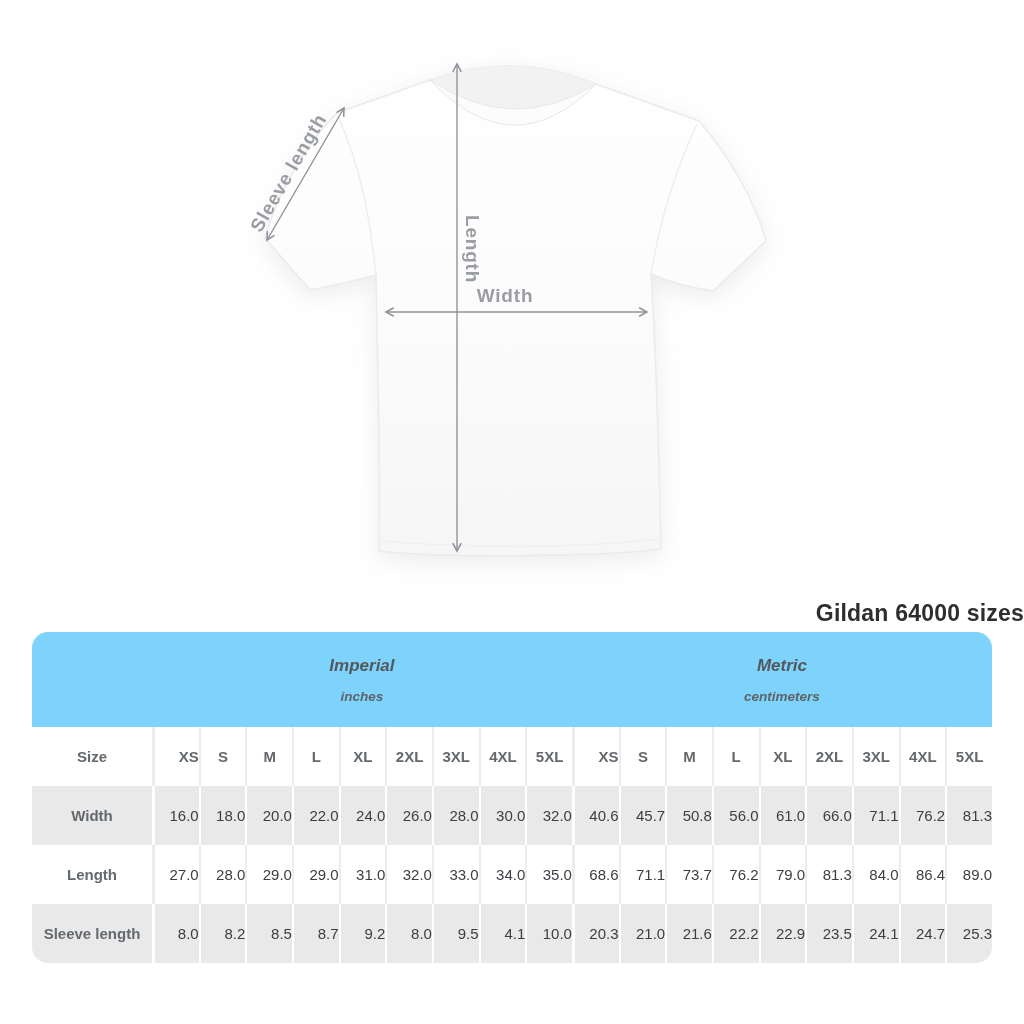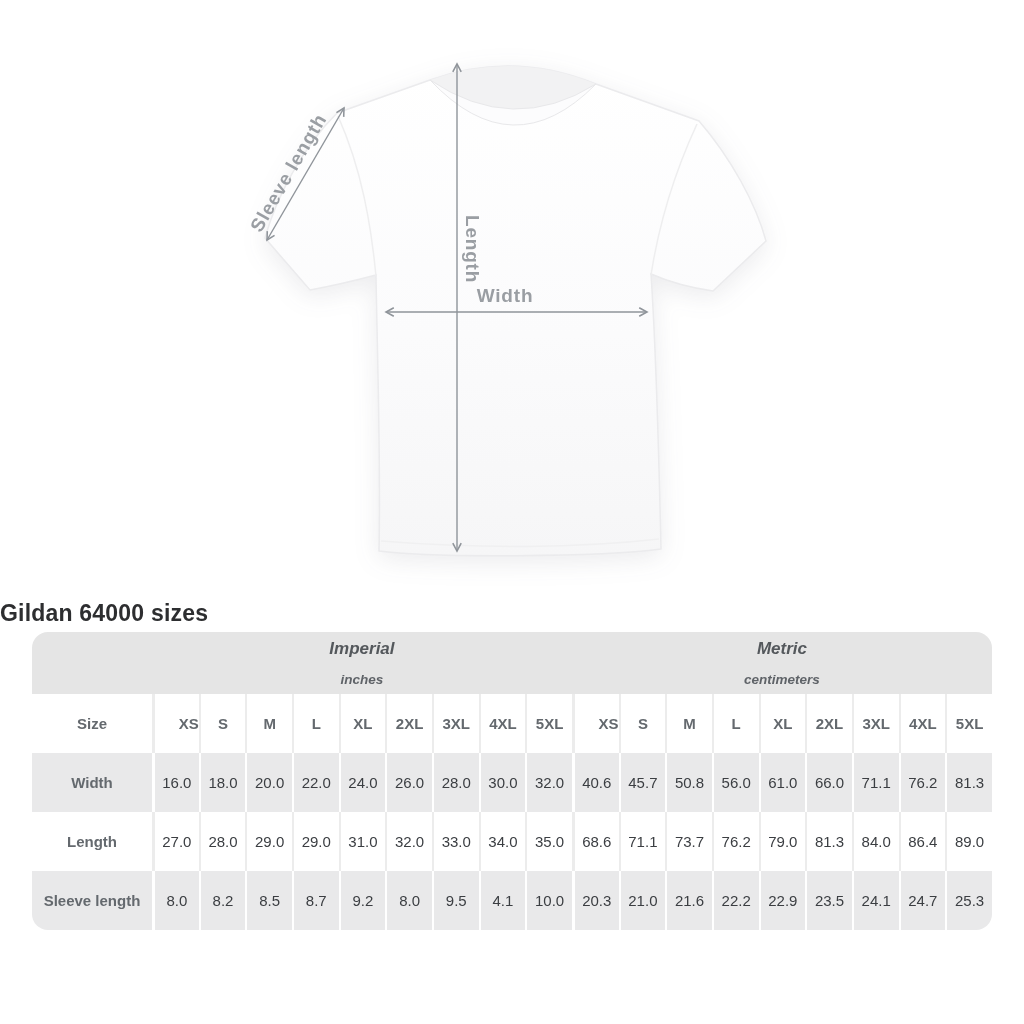--- a/index.html
+++ b/index.html
@@ -2,44 +2,44 @@
 <html><head>
 <meta charset="utf-8">
 <style>
   * { box-sizing: border-box; margin: 0; padding: 0; }
   html, body { width: 1024px; height: 1024px; background: #ffffff; overflow: hidden;
     font-family: "Liberation Sans", sans-serif; }
 
   .figure { width: 1024px; height: 590px; position: relative; }
   .figure svg { display: block; }
 
-  .title { margin: 10px 0 5px; text-align: left; font-size: 23px; font-weight: bold;
+  .title { margin: 10px 0 5px; text-align: right; font-size: 23px; font-weight: bold;
     color: #2d2e30; letter-spacing: .2px; }
   .subtitle { text-align: center; font-style: italic; font-size: 14.5px; color: #55585c;
     margin: 0 0 24px; }
 
   table.size-table { width: 960px; margin: 0 auto; border-collapse: separate;
     border-spacing: 0; table-layout: fixed; }
   col.c-label { width: 120px; }
 
   th, td { text-align: center; vertical-align: middle; font-size: 15px; }
 
-  tr.unit-row th { background: #e5e5e5; height: 62px; }
+  tr.unit-row th { background: #7dd3fc; height: 95px; }
   tr.unit-row th.corner-tl { border-top-left-radius: 16px; }
   tr.unit-row th.corner-tr { border-top-right-radius: 16px; }
   .unit-name { font-style: italic; font-weight: bold; font-size: 17px; color: #54585c; }
   .unit-sub  { font-style: italic; font-size: 13.5px; color: #5f6368; margin-top: 13px; }
 
   tr.sizes-row th { background: #ffffff; height: 59px; font-weight: bold;
     color: #64696e; font-size: 15px; margin-top: 36px; }
   tr.sizes-row th.size-cell { border-left: 2px solid #ececec; }
   tr.sizes-row th.group-start { border-left-width: 3px; text-align: right; }
 
   tbody th.row-label { font-weight: bold; color: #64696e; height: 59px; }
-  tbody td { color: #3b3e42; height: 59px; border-left: 2px solid transparent; }
+  tbody td { color: #3b3e42; height: 59px; border-left: 2px solid transparent; text-align: right; }
   tbody td.group-start { border-left-width: 3px; }
 
   tr.plain  th.row-label, tr.plain td  { background: #ffffff; }
   tr.plain  td { border-left-color: #ececec; }
   tr.stripe th.row-label, tr.stripe td { background: #e9e9ea; }
   tr.stripe td { border-left-color: #ffffff; }
 
   tbody tr:last-child th.row-label { border-bottom-left-radius: 16px; }
   tbody tr:last-child td:last-child { border-bottom-right-radius: 16px; }
 

